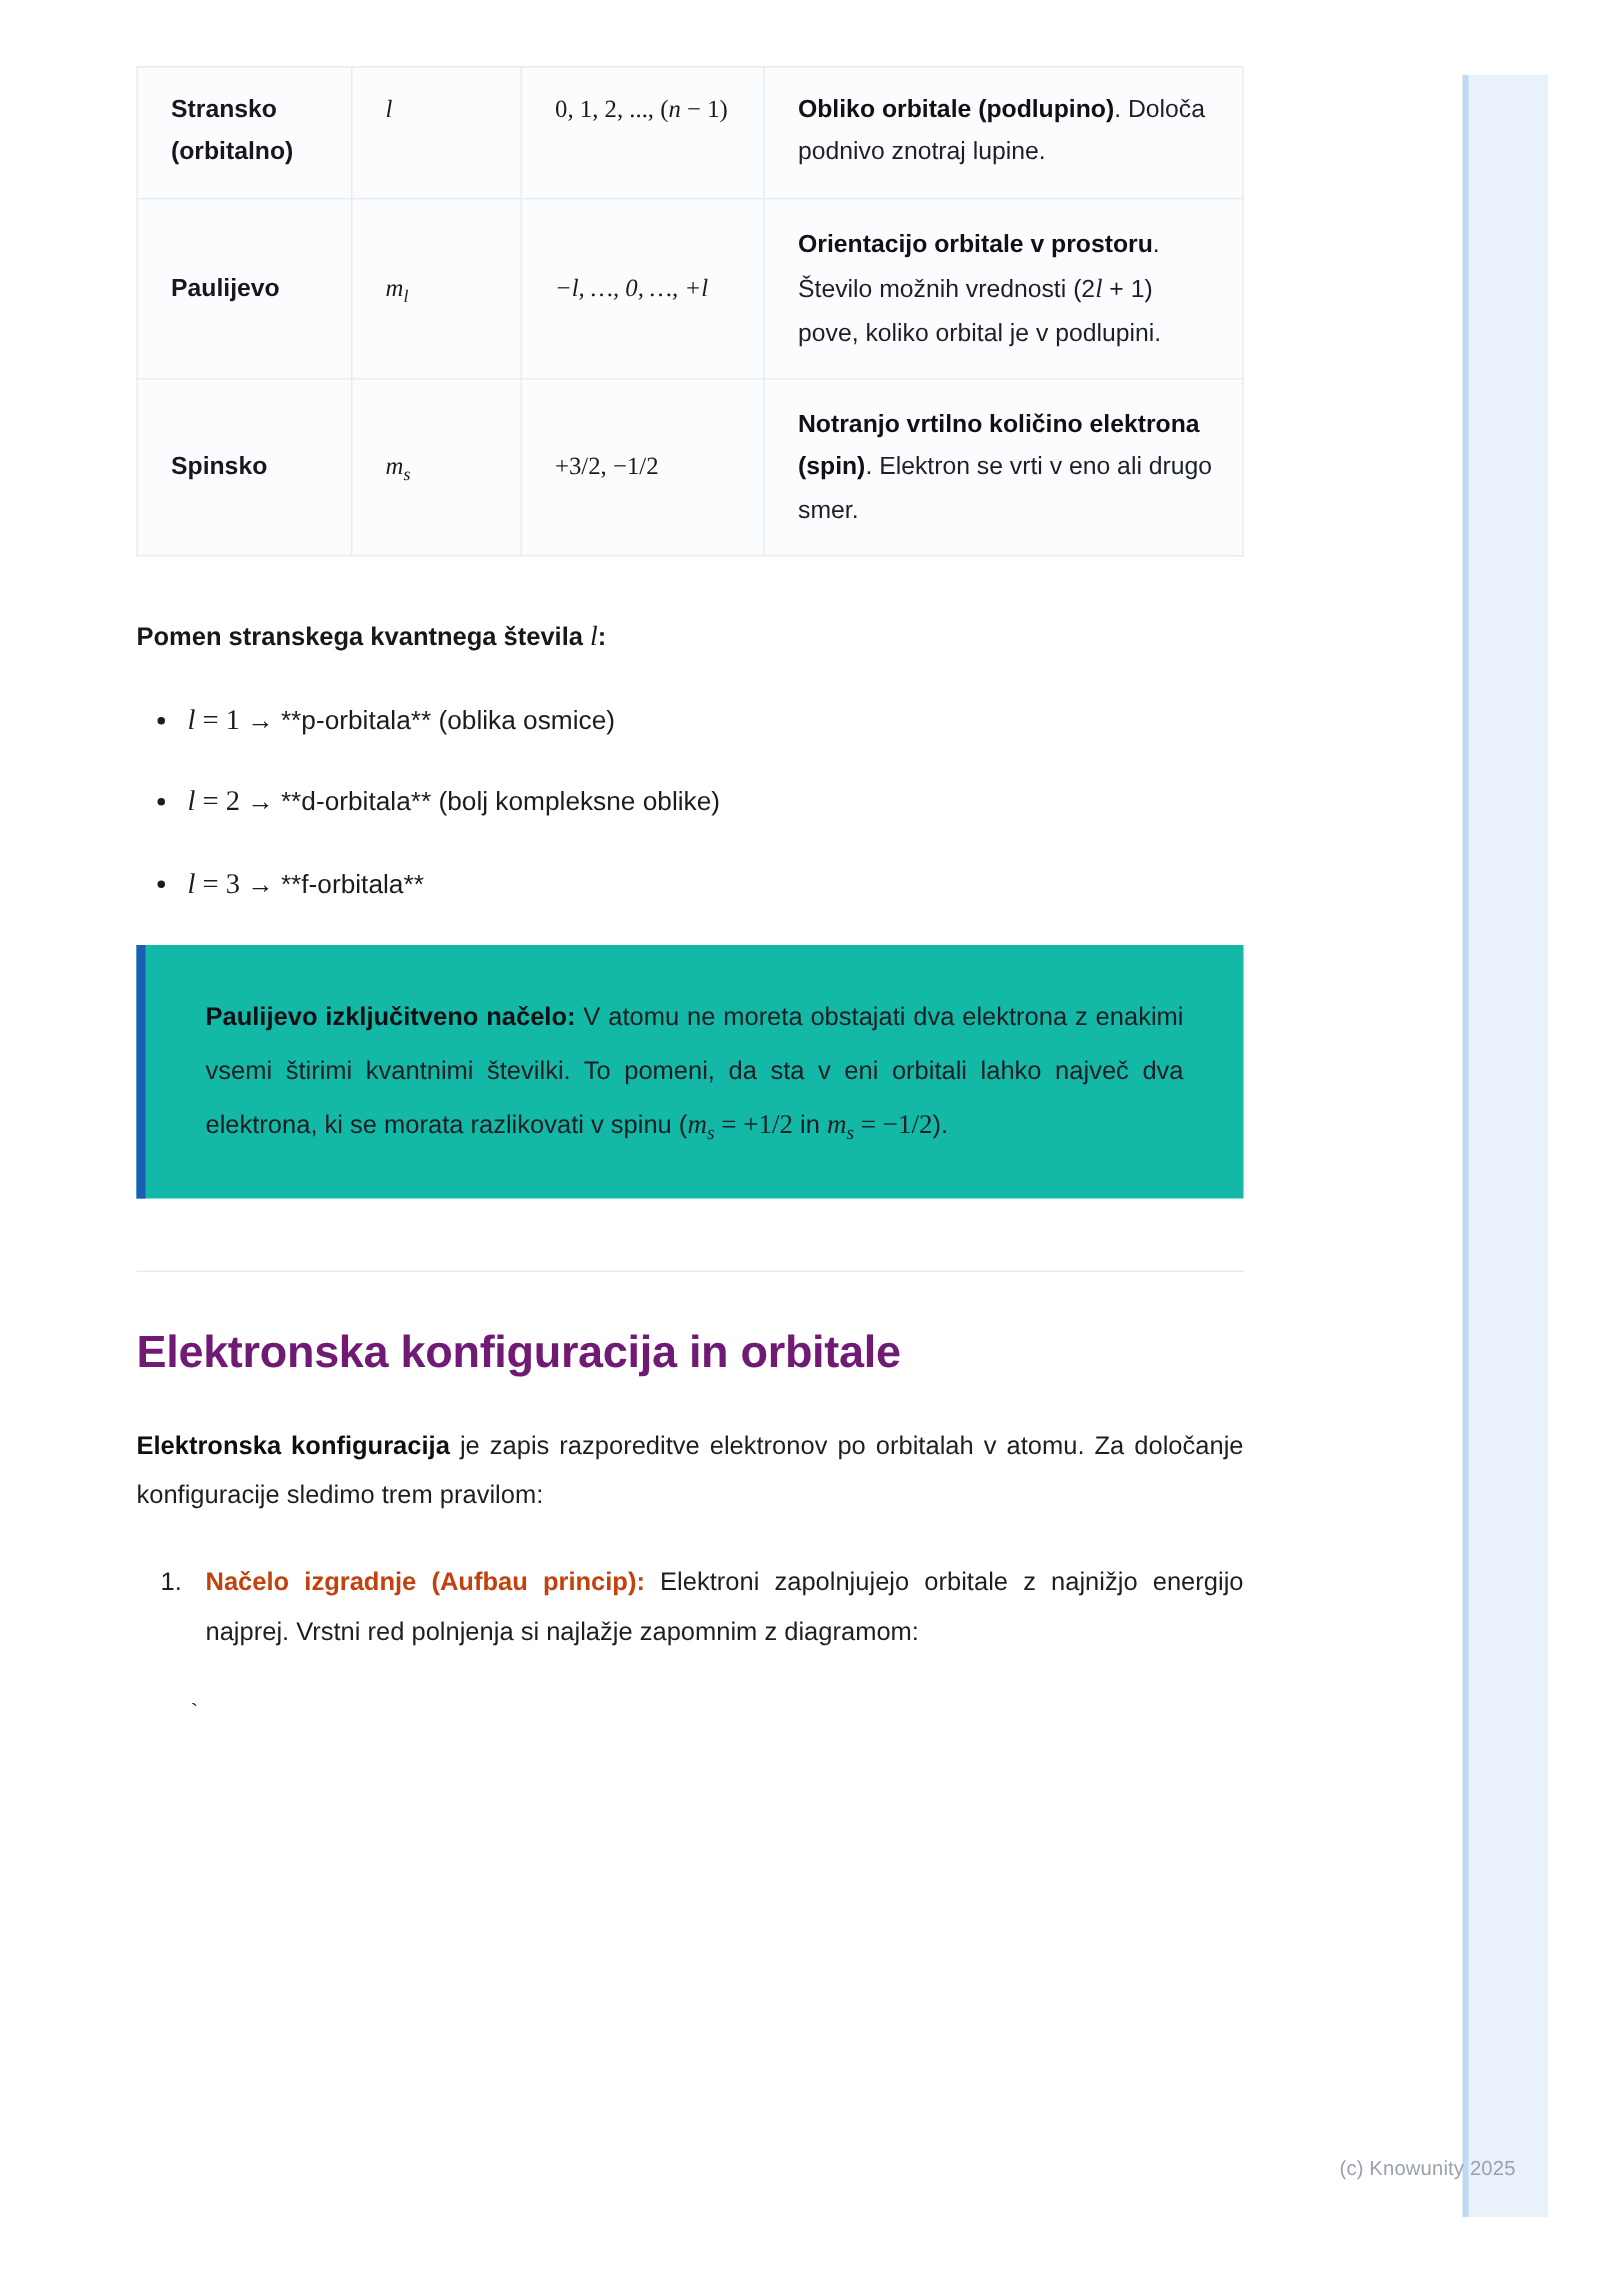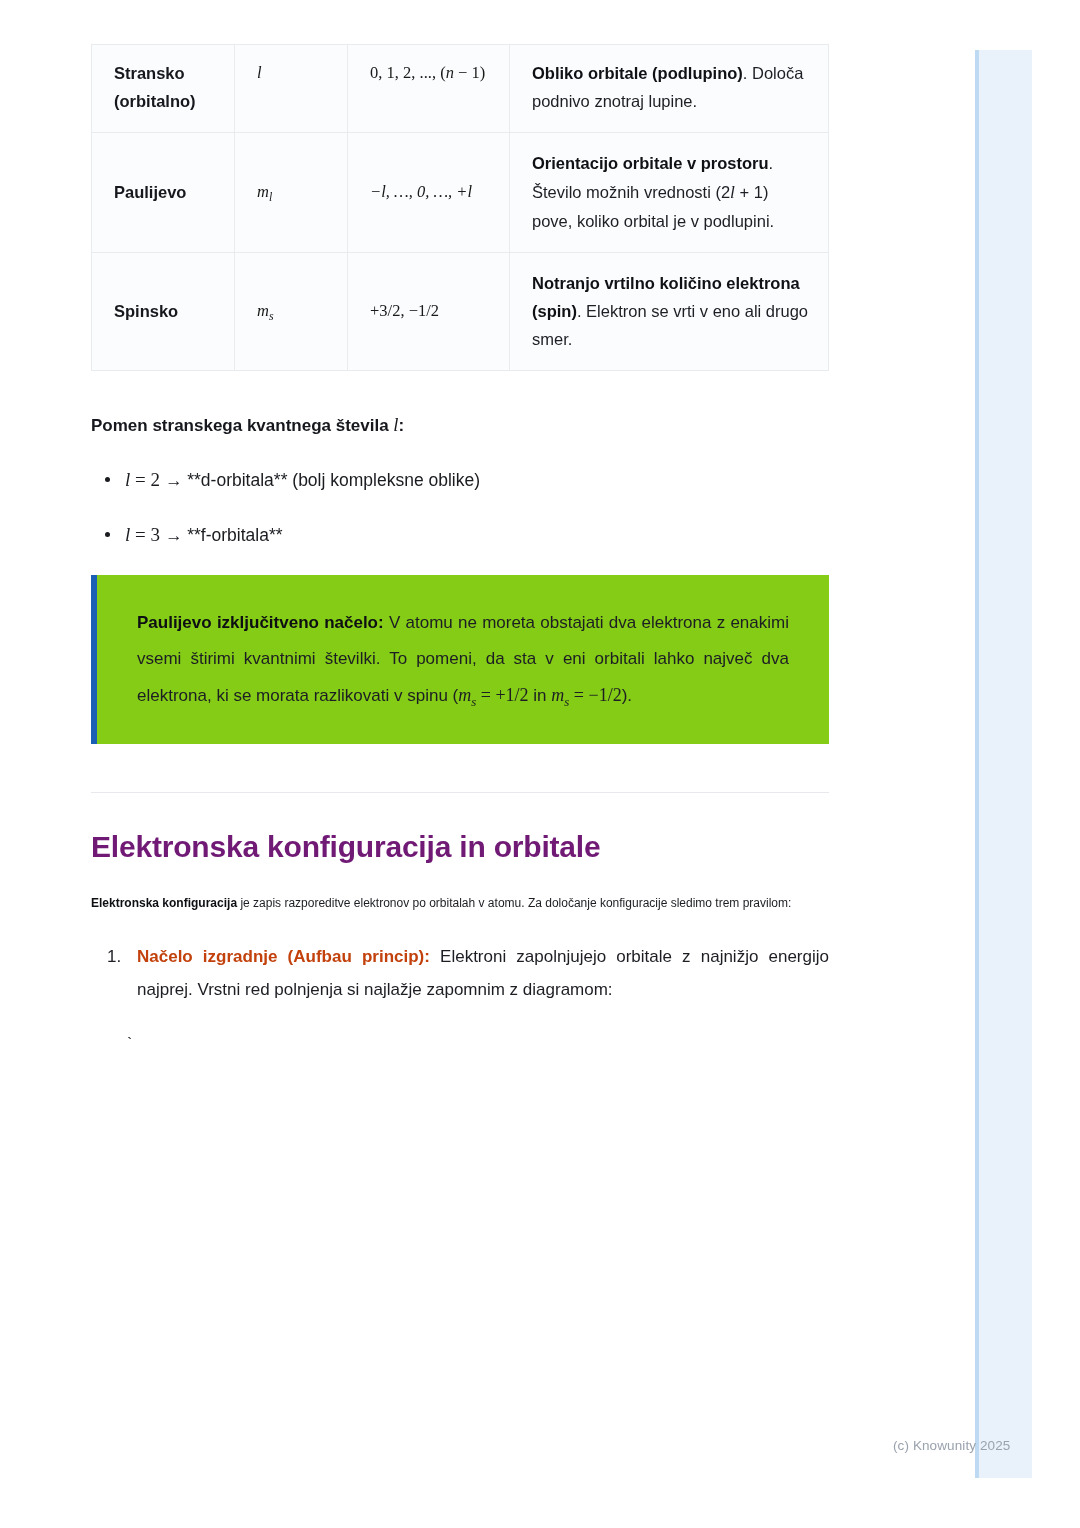--- a/index.html
+++ b/index.html
@@ -148,21 +148,21 @@
   }
   .eqn {
     font-family: "Liberation Serif", serif;
     font-size: 19px;
   }
   .eqn .mi { font-style: italic; }
 
   
   .callout {
     margin-top: 24px;
-    background: #84cc16;
+    background: #14b8a6;
     border-left: 6px solid #1a5fb4;
     padding: 30px 40px 30px 40px;
     font-size: 17px;
     line-height: 2.1;
     text-align: justify;
     color: #1c1e23;
   }
   .callout b { color: #0d0f13; }
   .callout .serif-inline2 {
     font-family: "Liberation Serif", serif;
@@ -182,21 +182,21 @@
     margin: 34px 0 0 0;
     font-size: 30px;
     font-weight: bold;
     color: #701a75;
     letter-spacing: -0.2px;
     line-height: 1.3;
   }
 
   p.body-para {
     margin: 26px 0 0 0;
-    font-size: 12px;
+    font-size: 17px;
     line-height: 1.95;
     text-align: justify;
     color: #1c1e23;
   }
   p.body-para b { color: #0d0f13; }
 
   
   ol.rules {
     margin: 24px 0 0 0;
     padding-left: 46px;
@@ -305,20 +305,25 @@
         </tr>
       </tbody>
     </table>
 
     <div class="subhead">
       <span>Pomen stranskega kvantnega števila </span><span class="mi-serif">l</span><span>:</span>
     </div>
 
     <ul class="orb-list">
       <li>
+        <span class="eqn"><span class="mi">l</span><span> = 1</span></span>
+        <span>→</span>
+        <span>**p-orbitala** (oblika osmice)</span>
+      </li>
+      <li>
         <span class="eqn"><span class="mi">l</span><span> = 2</span></span>
         <span>→</span>
         <span>**d-orbitala** (bolj kompleksne oblike)</span>
       </li>
       <li>
         <span class="eqn"><span class="mi">l</span><span> = 3</span></span>
         <span>→</span>
         <span>**f-orbitala**</span>
       </li>
     </ul>

